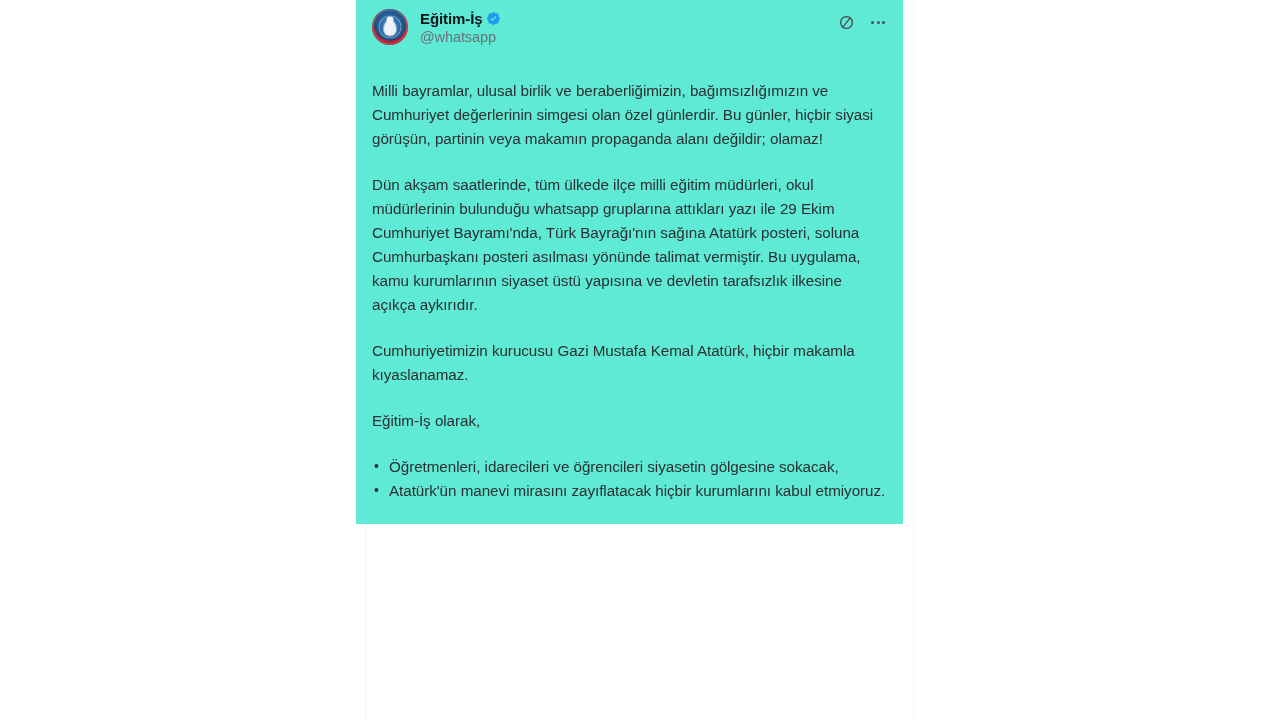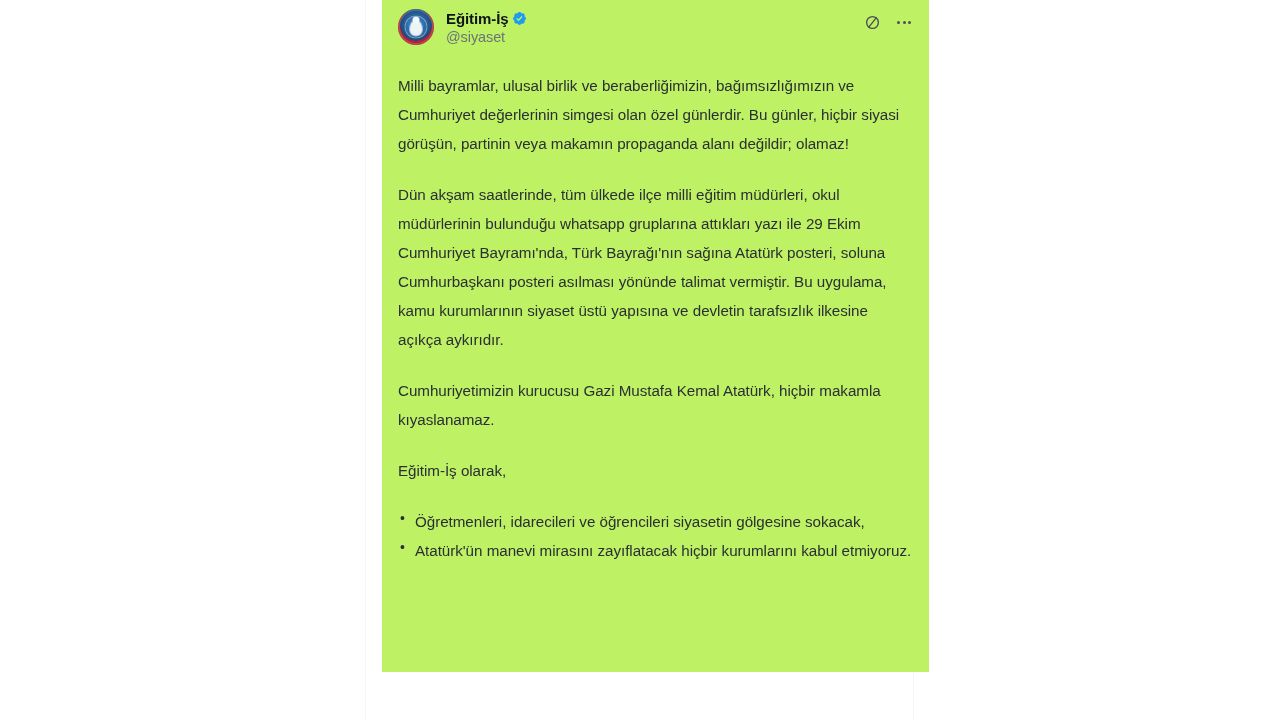--- a/index.html
+++ b/index.html
@@ -30,25 +30,25 @@
     bottom: 0;
     width: 1px;
     background: #f5f6f7;
   }
   .col-rule.left  { left: 365px; }
   .col-rule.right { left: 913px; }
 
   
   .tweet {
     position: absolute;
-    left: 382px;
+    left: 356px;
     top: 0;
     width: 547px;
-    height: 672px;
-    background: #bef264;
+    height: 524px;
+    background: #5eead4;
     box-sizing: border-box;
     padding: 9px 14px 0 16px;
   }
 
   
   .tweet-header {
     display: flex;
     align-items: flex-start;
     height: 46px;
   }
@@ -151,23 +151,23 @@
   }
   .dots i {
     display: block;
     width: 3px; height: 3px;
     border-radius: 50%;
     background: #4a5055;
   }
 
   
   .tweet-body {
-    margin-top: 16px;
+    margin-top: 24px;
     font-size: 15.2px;
-    line-height: 29px;
+    line-height: 24px;
     color: #2b2f33;
     letter-spacing: -0.05px;
     word-spacing: 0.1px;
   }
   .tweet-body p {
     margin: 0 0 22px 0;
     white-space: pre-line;
   }
 
   .bullet-list {
@@ -212,21 +212,21 @@
 
       <div class="name-block">
         <div class="name-row">
           <span class="display-name">Eğitim-İş</span>
           <span class="verified">
             <svg viewBox="0 0 22 22" aria-hidden="true">
               <path fill="#1d9bf0" d="M20.396 11c-.018-.646-.215-1.275-.57-1.816-.354-.54-.852-.972-1.438-1.246.223-.607.27-1.264.14-1.897-.131-.634-.437-1.218-.882-1.686-.468-.445-1.052-.75-1.686-.882-.633-.13-1.29-.083-1.897.14-.273-.587-.704-1.086-1.245-1.44S11.647 1.62 11 1.604c-.646.017-1.273.213-1.813.568s-.969.854-1.24 1.44c-.608-.223-1.267-.272-1.902-.14-.635.13-1.22.436-1.69.882-.445.468-.749 1.05-.878 1.684-.13.633-.08 1.29.144 1.896-.587.274-1.087.705-1.443 1.245-.356.54-.555 1.17-.574 1.817.02.647.218 1.276.574 1.817.356.54.856.972 1.443 1.245-.224.606-.274 1.263-.144 1.896.13.634.433 1.216.877 1.684.47.443 1.054.747 1.687.878.633.132 1.29.084 1.897-.136.274.586.705 1.084 1.246 1.439.54.354 1.17.551 1.816.569.647-.016 1.276-.213 1.817-.567s.972-.854 1.245-1.44c.604.239 1.266.296 1.903.164.636-.132 1.22-.447 1.68-.907.46-.46.776-1.044.908-1.681s.075-1.299-.165-1.903c.586-.274 1.084-.705 1.439-1.246.354-.54.551-1.17.569-1.816zM9.662 14.85l-3.429-3.428 1.293-1.302 2.072 2.072 4.4-4.794 1.347 1.246z"></path>
             </svg>
           </span>
         </div>
-        <div class="handle">@siyaset</div>
+        <div class="handle">@whatsapp</div>
       </div>
 
       <div class="header-actions">
         <span class="icon-btn">
           <svg width="17" height="17" viewBox="0 0 24 24" aria-hidden="true">
             <circle cx="12" cy="12" r="8.3" fill="none" stroke="#4a5055" stroke-width="1.9"></circle>
             <line x1="17.2" y1="5.4" x2="6.8" y2="18.6" stroke="#4a5055" stroke-width="1.9" stroke-linecap="round"></line>
           </svg>
         </span>
         <span class="icon-btn">

